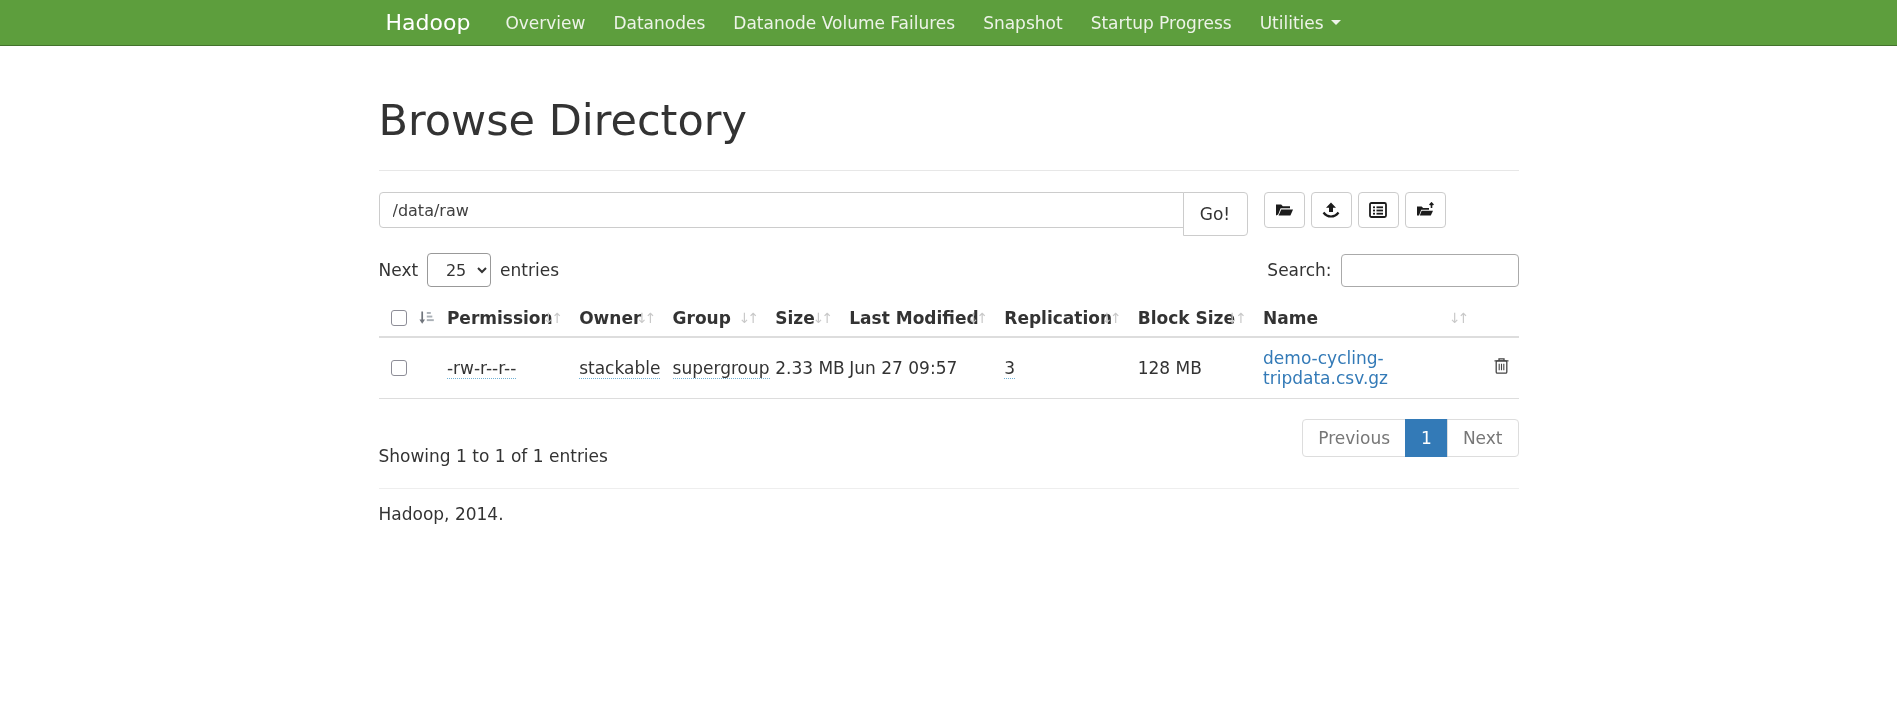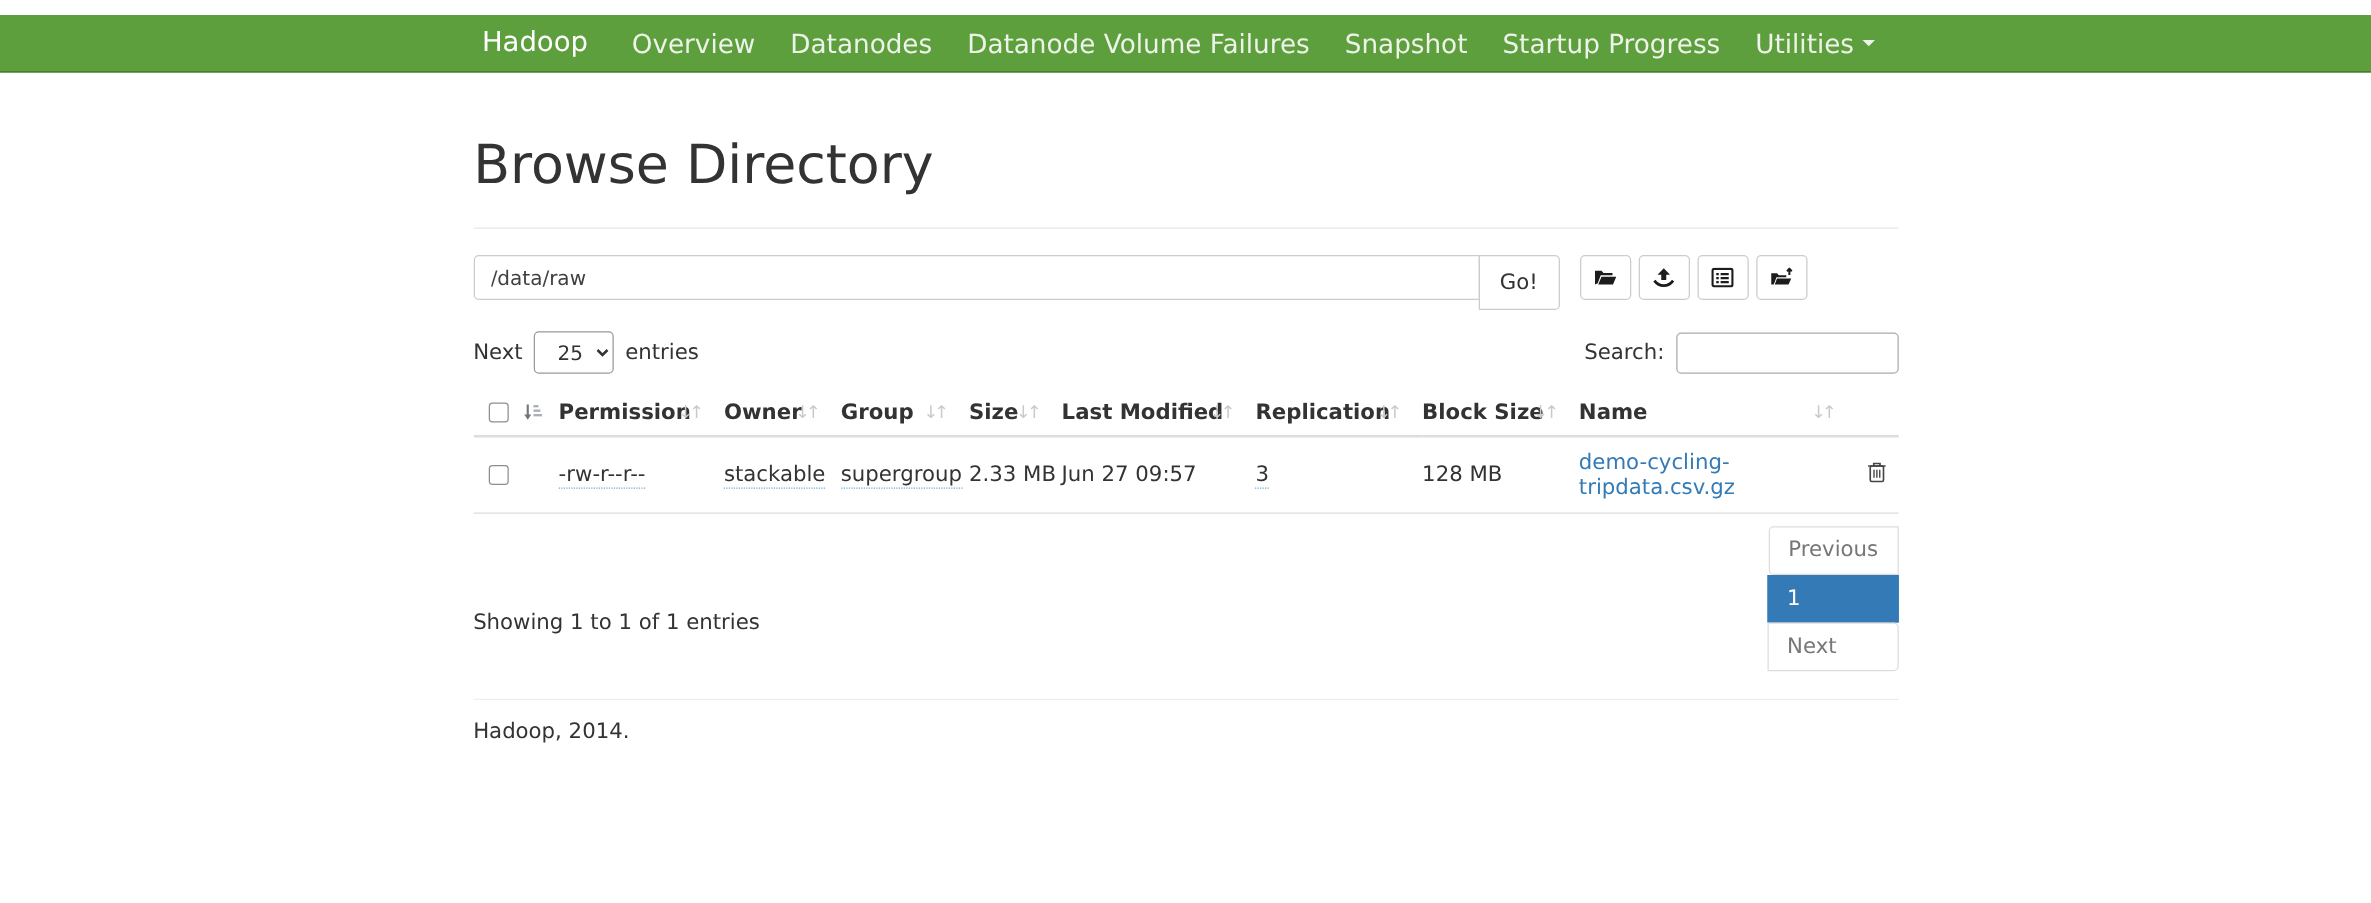--- a/index.html
+++ b/index.html
@@ -11,26 +11,26 @@
     font-size: 17px;
   }
   a { text-decoration: none; }
 
   
   .navbar {
     height: 46px; background: #5d9e3d;
     border-bottom: 1px solid #43722c;
   }
   .navbar-inner {
-    width: 1170px; height: 45px; margin: 12px auto; padding: 0 15px;
+    width: 1170px; height: 45px; margin: 0 auto; padding: 0 15px;
     display: flex; align-items: center;
   }
   .brand { font-size: 22px; color: #ffffff; padding: 0 7px; margin-right: 14px; cursor: pointer; }
   .nav-link {
-    font-size: 21px; color: #edf3e8; padding: 0 14px;
+    font-size: 17px; color: #edf3e8; padding: 0 14px;
     display: flex; align-items: center; cursor: pointer; height: 100%;
   }
   .caret {
     display: inline-block; width: 0; height: 0; margin-left: 7px;
     border-left: 5px solid transparent; border-right: 5px solid transparent;
     border-top: 5px solid #edf3e8;
   }
 
   
   .container { width: 1170px; margin: 0 auto; padding: 0 15px; }
@@ -88,21 +88,21 @@
     color: #c9c9c9; font-size: 14px; letter-spacing: -3px; font-weight: 400; padding-right: 3px;
   }
   .dotted { border-bottom: 1px dotted #6fb0d4; cursor: pointer; }
   .name-link { color: #337ab7; cursor: pointer; }
   .trash-btn { background: none; border: none; padding: 0; cursor: pointer; display: inline-flex; }
   .actions-cell { text-align: center; }
 
   
   .table-footer { display: flex; justify-content: space-between; align-items: center; margin-top: 10px; }
   .info { color: #333; margin-top: 37px; }
-  .pagination { display: flex; flex-direction: column; }
+  .pagination { display: flex; }
   .page-btn {
     font-size: 17px; color: #777; border: 1px solid #ddd; background: #fff;
     padding: 8px 15px; margin-left: -1px; cursor: pointer; line-height: 1.2;
   }
   .page-btn.prev { border-radius: 4px 0 0 4px; margin-left: 0; }
   .page-btn.next { border-radius: 0 4px 4px 0; }
   .page-btn.active { background: #337ab7; border-color: #337ab7; color: #fff; }
 
   
   .footer-divider { border-bottom: 1px solid #eee; margin-top: 22px; }

